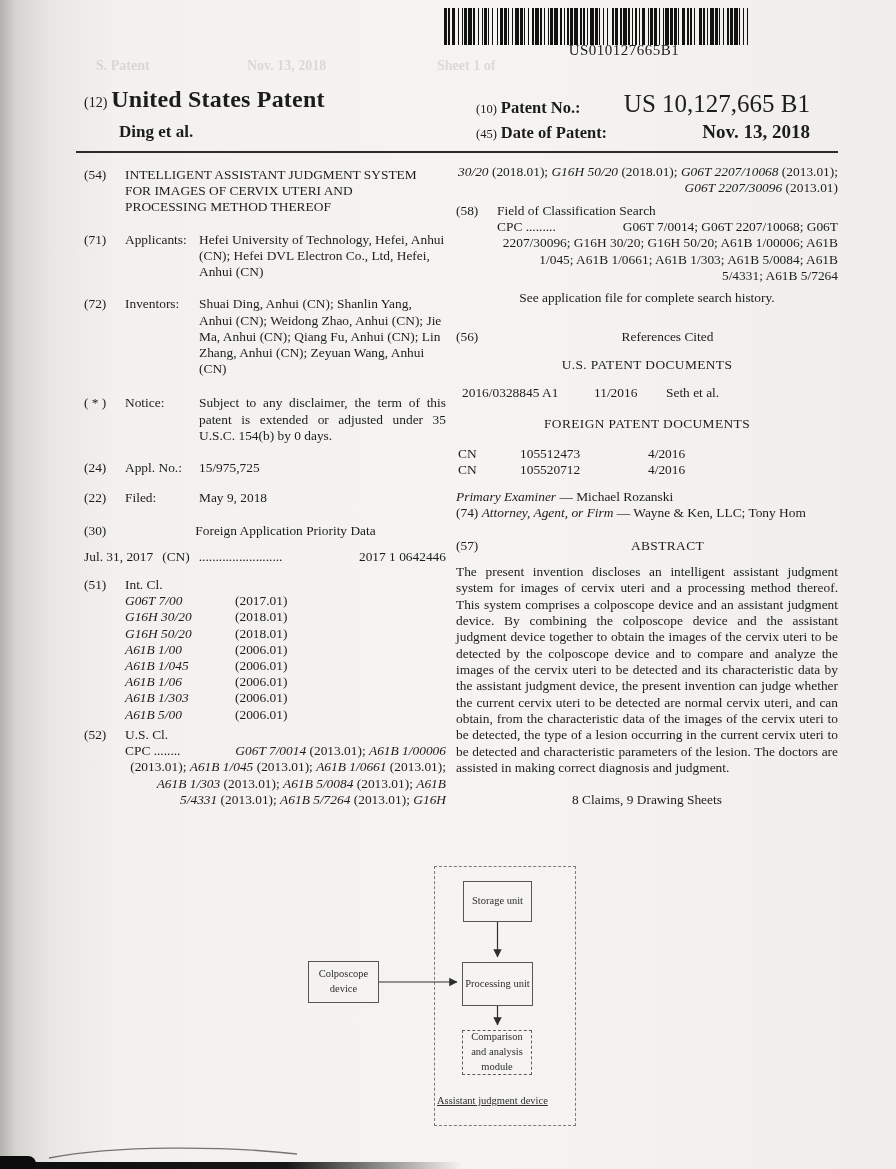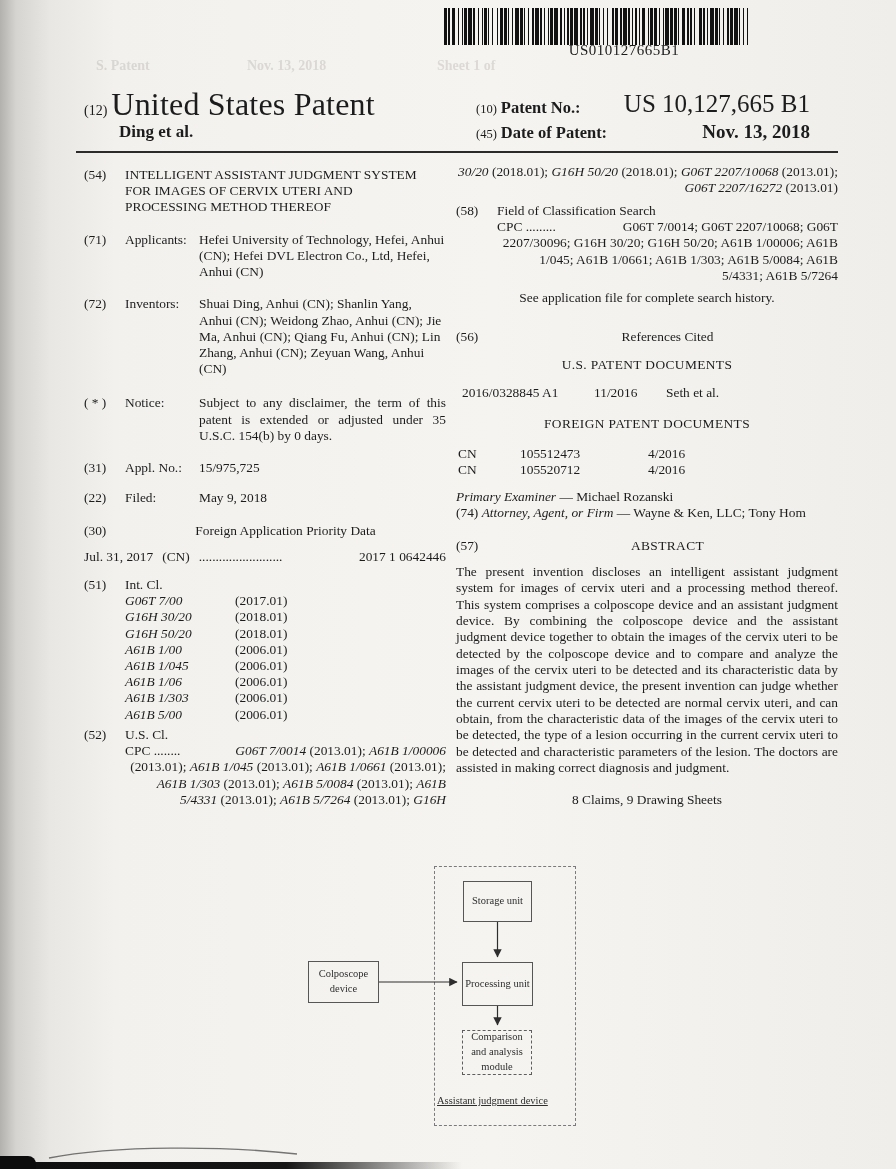--- a/index.html
+++ b/index.html
@@ -11,21 +11,21 @@
   .b{font-weight:normal}.i{font-style:italic}
   
   .ghost{position:absolute;top:58px;font-weight:bold;font-size:14px;color:rgba(70,60,50,0.14);white-space:nowrap}
   
   .barcode{position:absolute;left:444px;top:8px;height:37px;overflow:hidden}
   .barcode i{position:absolute;top:0;height:37px;background:#111}
   .barcode-text{position:absolute;left:444px;top:42px;width:360px;text-align:center;font-size:15px;letter-spacing:.5px}
   
   .h12{position:absolute;left:84px;top:86px;white-space:nowrap}
   .h12 .n{font-size:14px}
-  .h12 .t{font-size:32px;font-weight:normal;letter-spacing:.2px}
+  .h12 .t{font-size:24px;font-weight:bold;letter-spacing:.2px}
   .hauth{position:absolute;left:119px;top:122px;font-size:17px;font-weight:bold}
   .hrow{position:absolute;left:476px;width:334px;display:flex;justify-content:space-between;align-items:flex-end;white-space:nowrap}
   .hrow .n{font-size:12.5px}
   .hrow .k{font-size:16.5px;font-weight:bold}
   .hr1v{font-size:25px;font-weight:normal}
   .hr2v{font-size:19px;font-weight:bold}
   .rule{position:absolute;left:76px;top:151px;width:762px;border-top:2px solid #2b2b2b}
   
   .colL{position:absolute;left:84px;top:167px;width:362px;font-size:13.4px;line-height:1.21}
   .colR{position:absolute;left:456px;top:164px;width:382px;font-size:13.4px;line-height:1.22}
@@ -187,21 +187,21 @@
       <div class="cnt"><span class="b">Shuai Ding</span><span>, Anhui (CN); </span><span class="b">Shanlin Yang</span><span>, Anhui (CN); </span><span class="b">Weidong Zhao</span><span>, Anhui (CN); </span><span class="b">Jie Ma</span><span>, Anhui (CN); </span><span class="b">Qiang Fu</span><span>, Anhui (CN); </span><span class="b">Lin Zhang</span><span>, Anhui (CN); </span><span class="b">Zeyuan Wang</span><span>, Anhui (CN)</span></div>
     </div>
 
     <div class="sec mb16">
       <span class="num">( * )</span>
       <span class="lbl">Notice:</span>
       <div class="cnt just">Subject to any disclaimer, the term of this patent is extended or adjusted under 35 U.S.C. 154(b) by 0 days.</div>
     </div>
 
     <div class="sec mb14">
-      <span class="num">(31)</span>
+      <span class="num">(24)</span>
       <span class="lbl">Appl. No.:</span>
       <div class="cnt b">15/975,725</div>
     </div>
 
     <div class="sec mb16">
       <span class="num">(22)</span>
       <span class="lbl">Filed:</span>
       <div class="cnt b">May 9, 2018</div>
     </div>
 
@@ -262,21 +262,21 @@
     </div>
     <div class="cpcblock">
       <span class="cpc-lead">CPC ........</span>
       <span><span class="b i">G06T 7/0014</span><span> (2013.01); </span><span class="b i">A61B 1/00006</span><span> (2013.01); </span><span class="b i">A61B 1/045</span><span> (2013.01); </span><span class="b i">A61B 1/0661</span><span> (2013.01); </span><span class="b i">A61B 1/303</span><span> (2013.01); </span><span class="b i">A61B 5/0084</span><span> (2013.01); </span><span class="b i">A61B 5/4331</span><span> (2013.01); </span><span class="b i">A61B 5/7264</span><span> (2013.01); </span><span class="b i">G16H</span></span>
     </div>
 
   </div>
 
   <div class="colR">
 
-    <div class="mb6" style="text-align:right"><span class="b i">30/20</span><span> (2018.01); </span><span class="b i">G16H 50/20</span><span> (2018.01); </span><span class="i">G06T 2207/10068</span><span> (2013.01); </span><span class="i">G06T 2207/16272</span><span> (2013.01)</span></div>
+    <div class="mb6" style="text-align:right"><span class="b i">30/20</span><span> (2018.01); </span><span class="b i">G16H 50/20</span><span> (2018.01); </span><span class="i">G06T 2207/10068</span><span> (2013.01); </span><span class="i">G06T 2207/30096</span><span> (2013.01)</span></div>
 
     <div class="sec">
       <span class="num">(58)</span>
       <div class="cnt b">Field of Classification Search</div>
     </div>
     <div class="cpcblock mb6">
       <span class="cpc-lead">CPC .........</span>
       <span>G06T 7/0014; G06T 2207/10068; G06T 2207/30096; G16H 30/20; G16H 50/20; A61B 1/00006; A61B 1/045; A61B 1/0661; A61B 1/303; A61B 5/0084; A61B 5/4331; A61B 5/7264</span>
     </div>
     <div class="center mb22">See application file for complete search history.</div>

